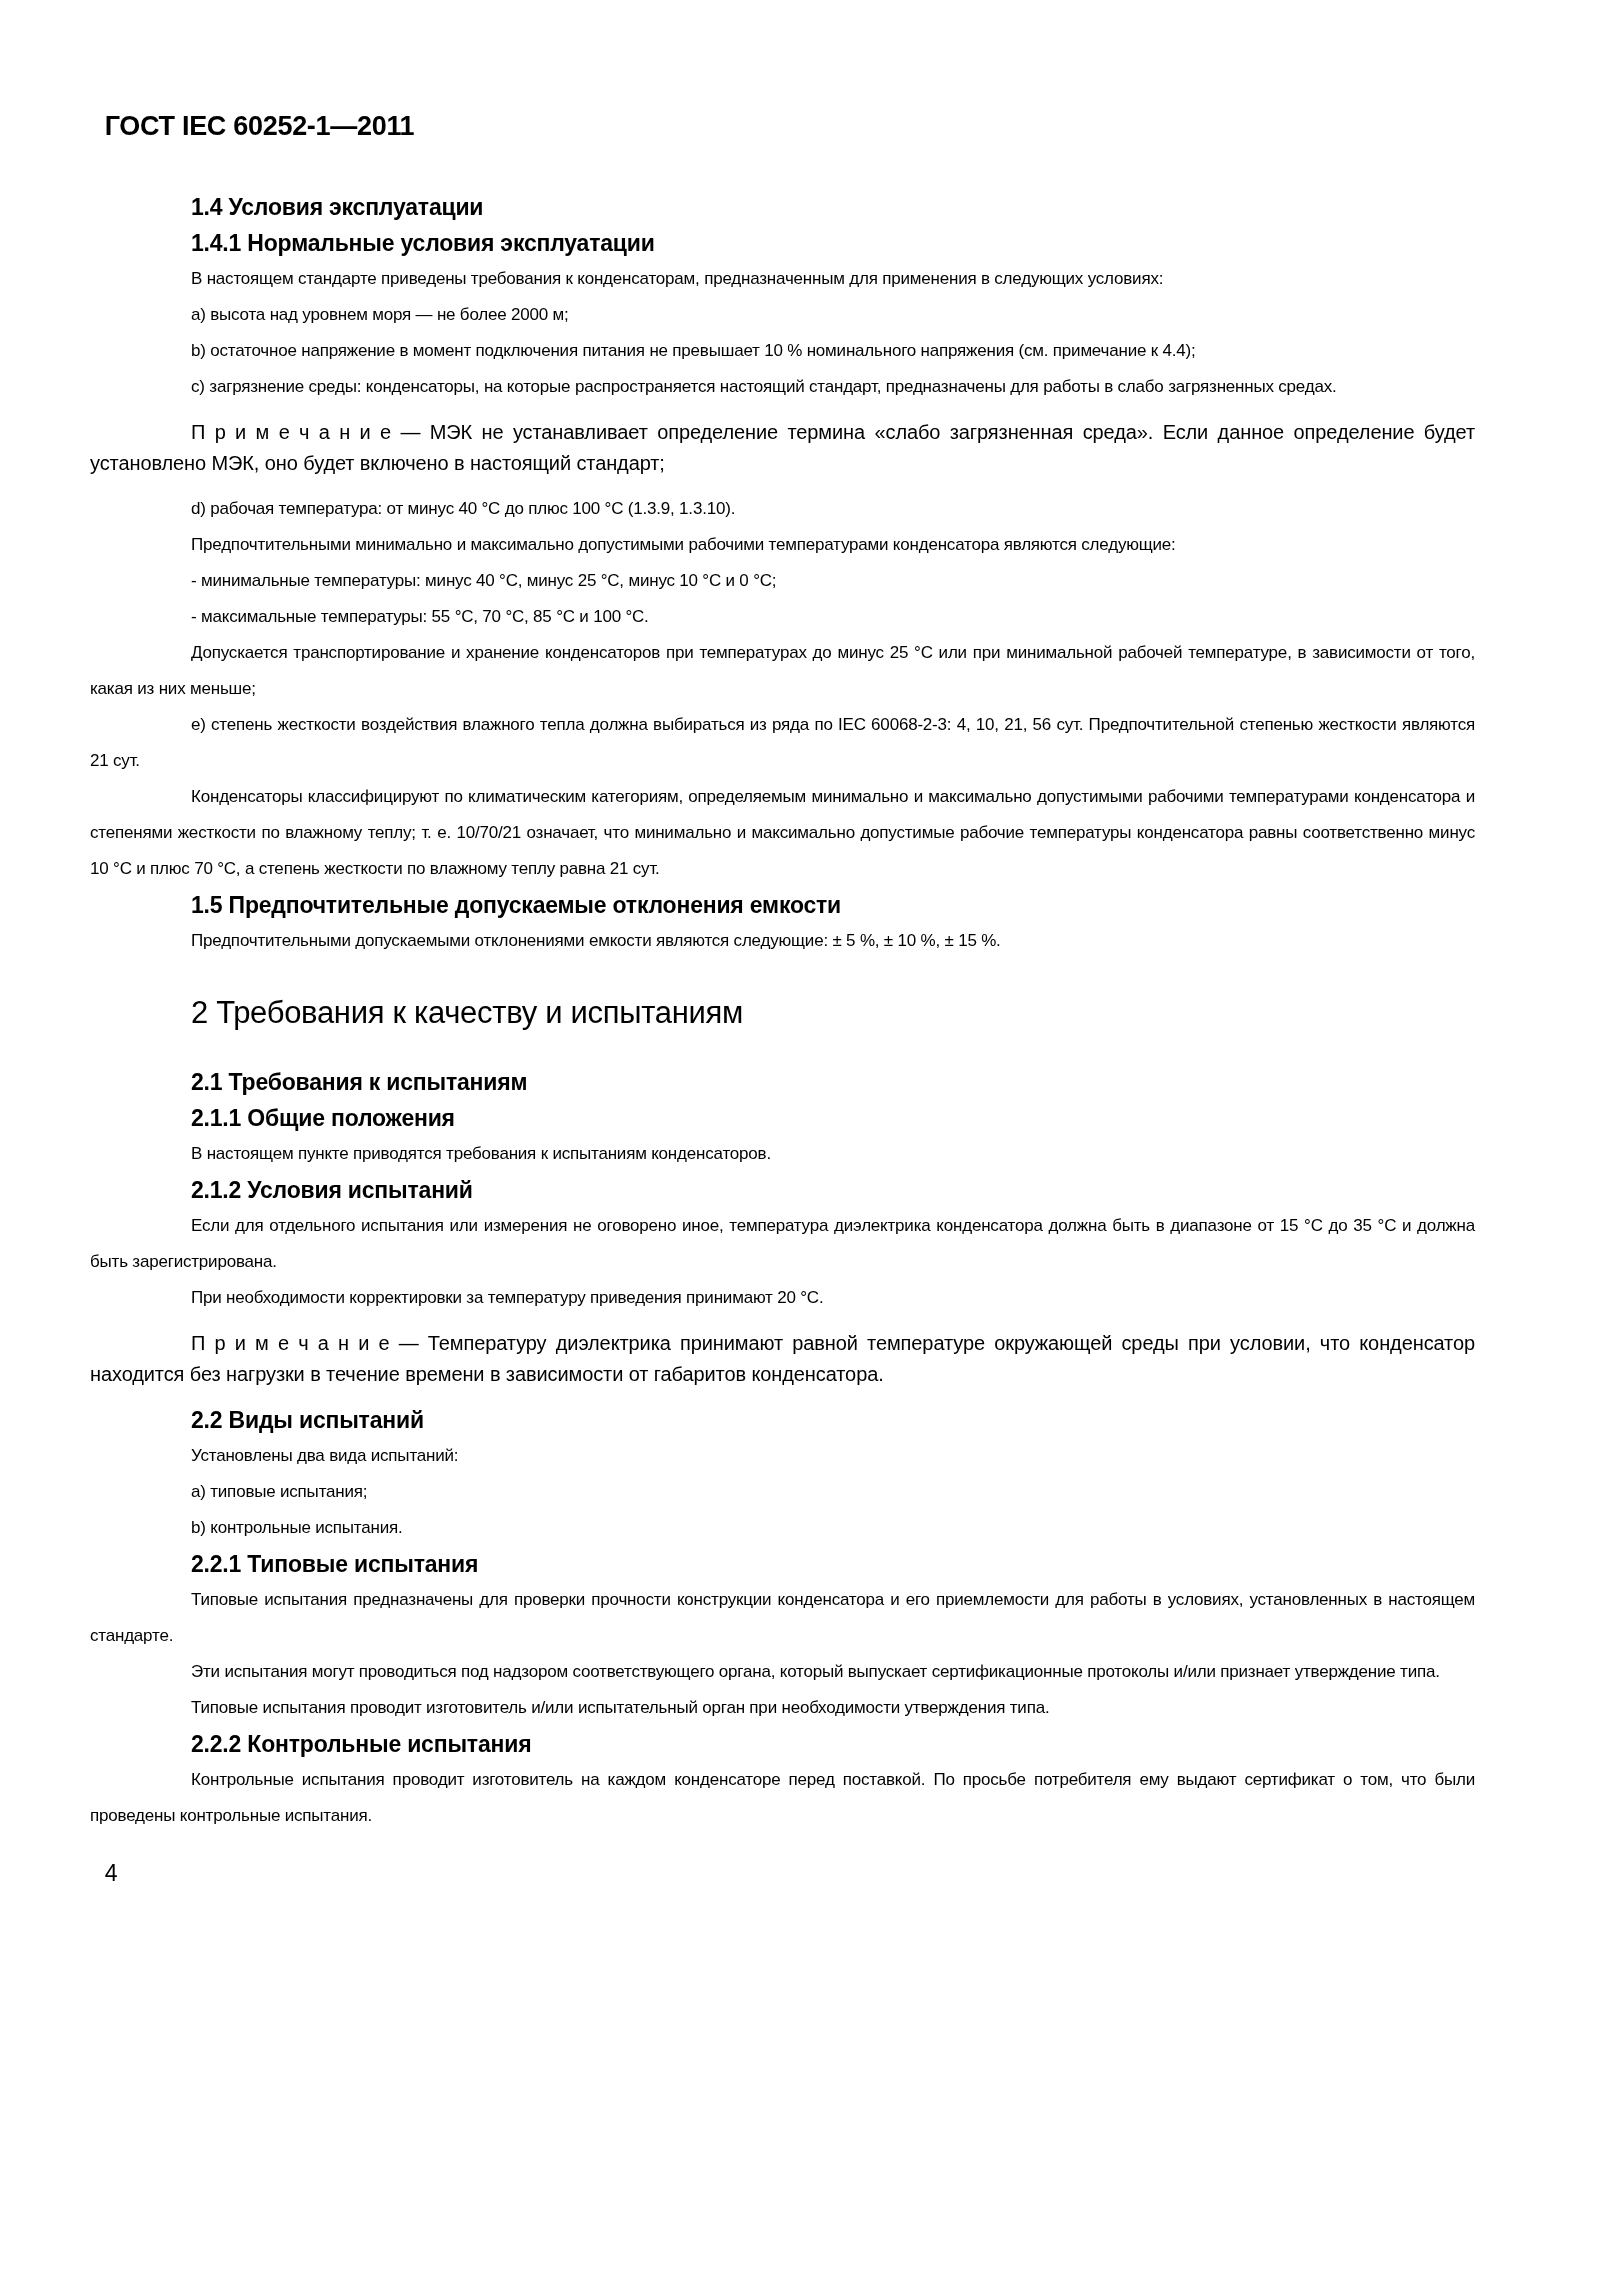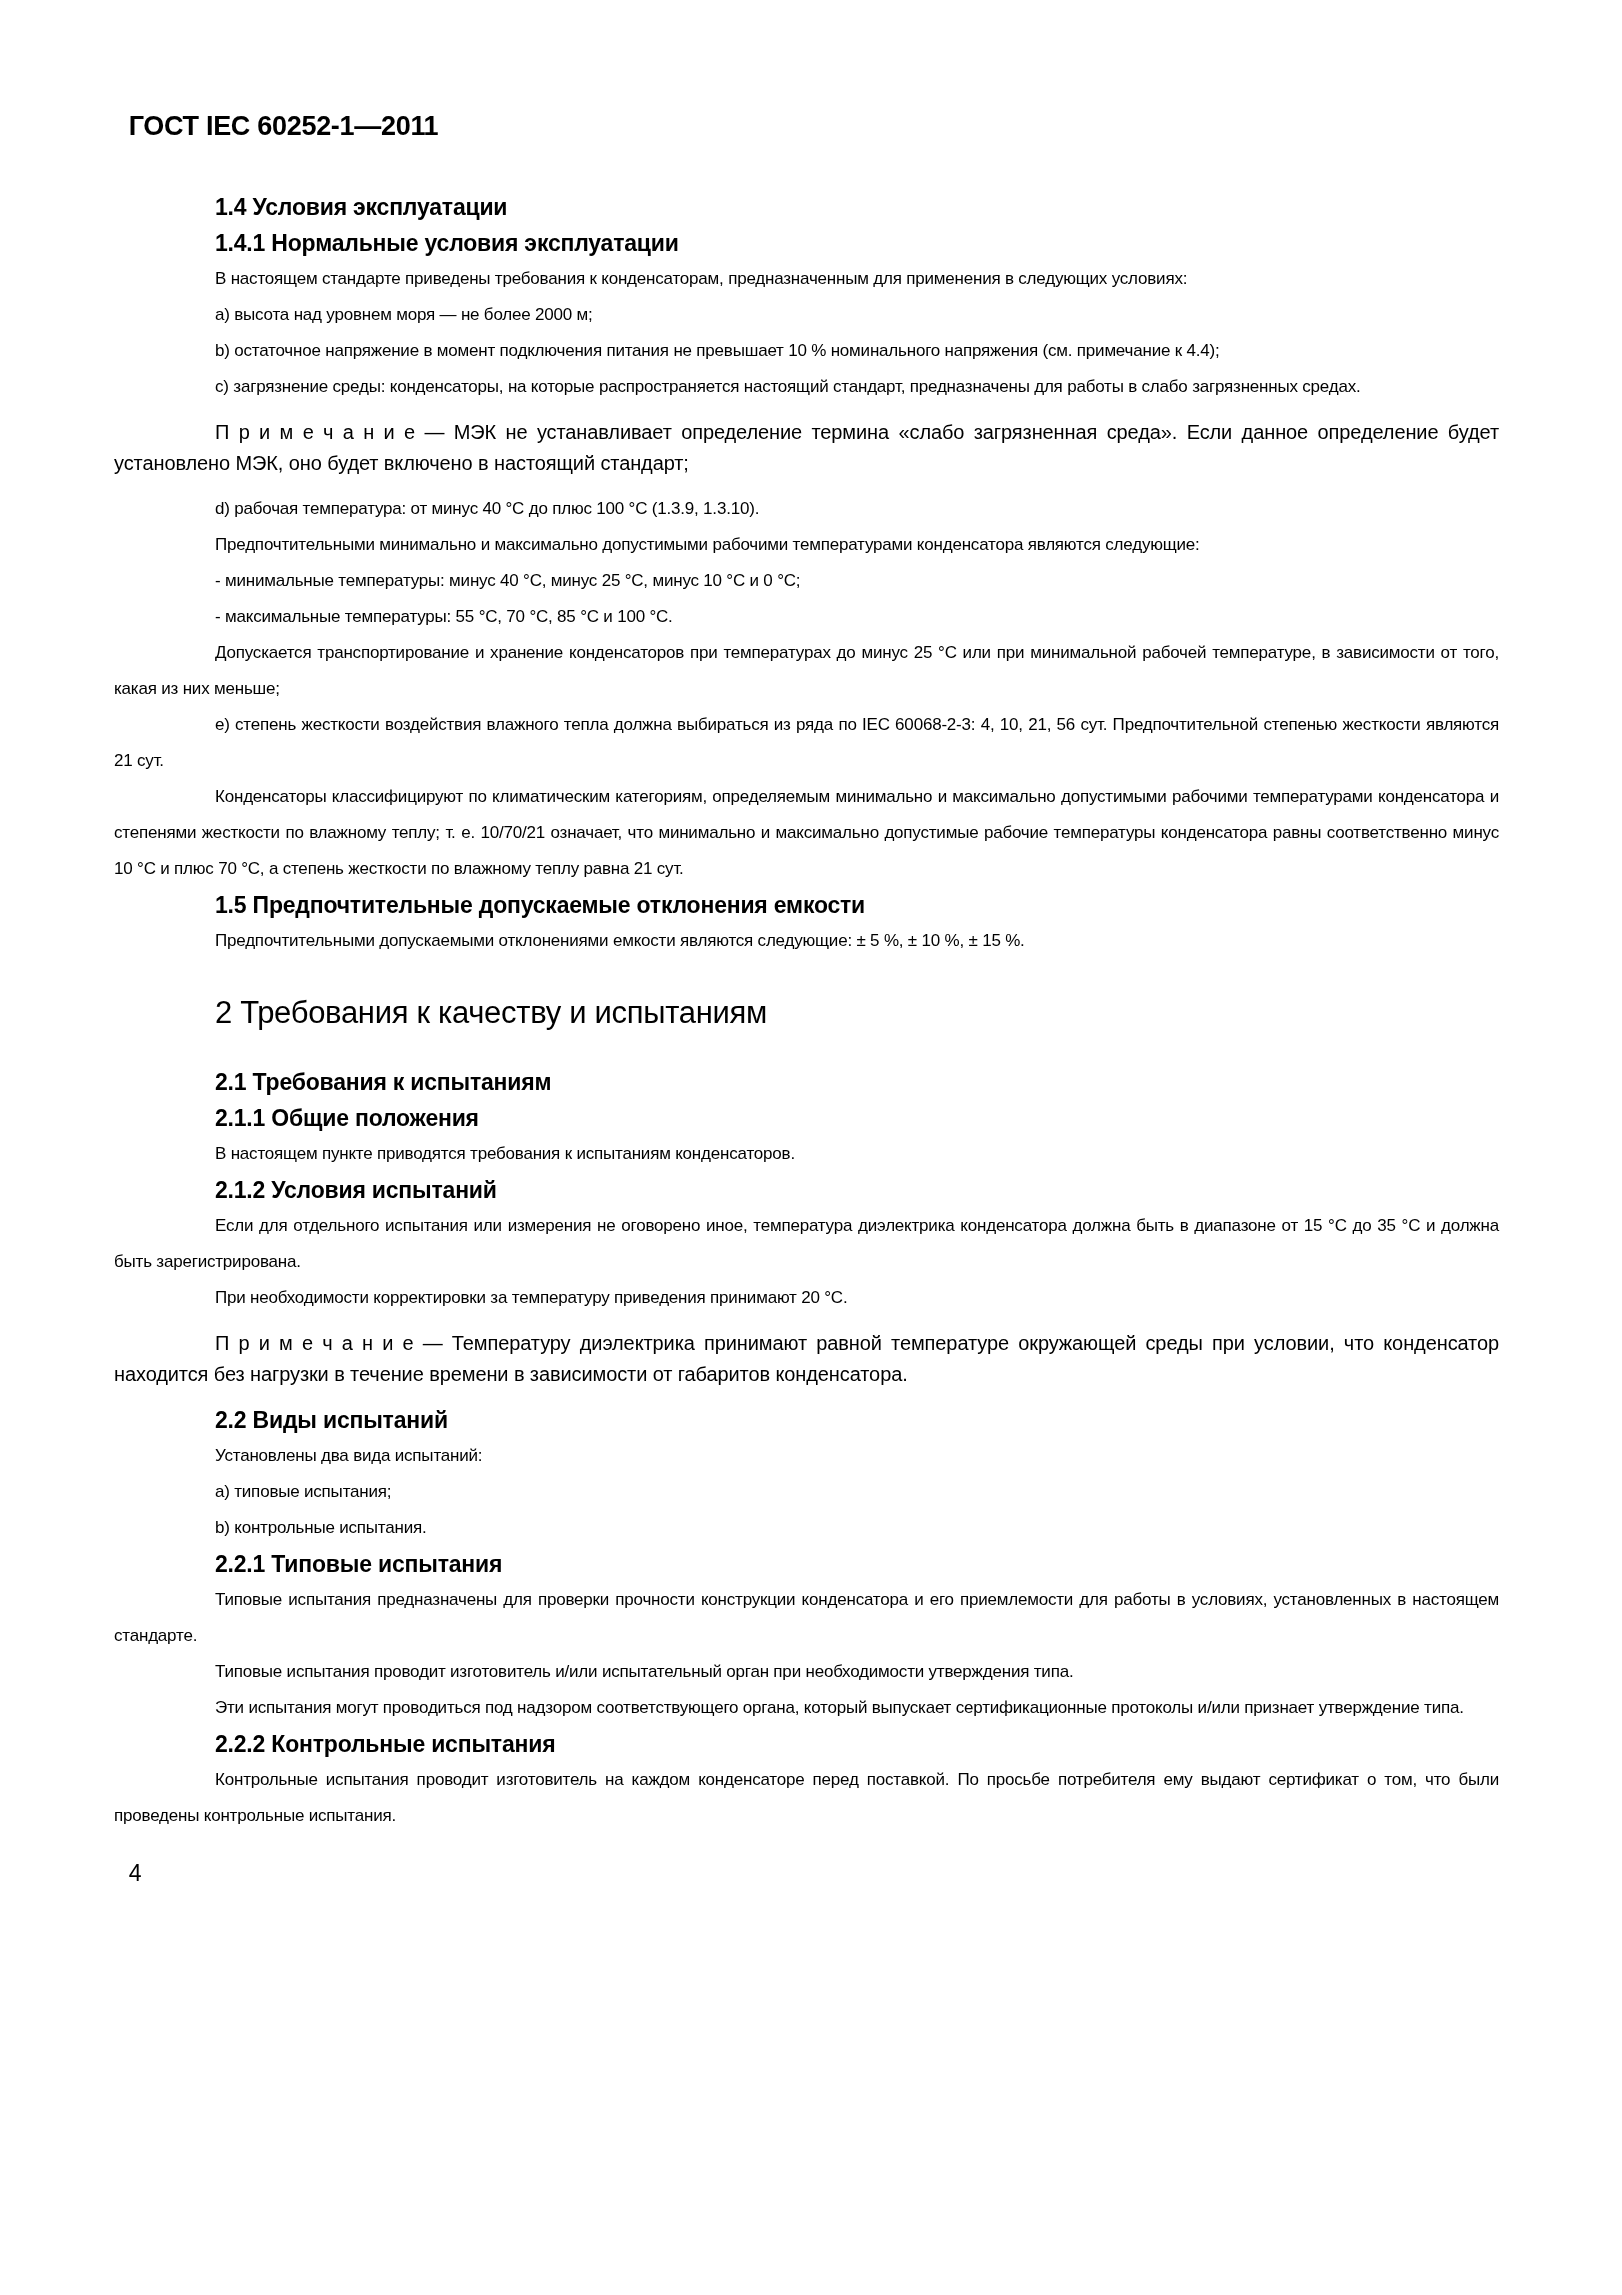--- a/index.html
+++ b/index.html
@@ -10,21 +10,21 @@
   }
   .page {
     position: relative;
     width: 1623px;
     height: 2295px;
     margin: 0 auto;
     background: #ffffff;
     color: #000000;
     font-family: "Liberation Sans", "DejaVu Sans", sans-serif;
     box-sizing: border-box;
-    padding: 111px 124px 0 114px;
+    padding: 111px 124px 0 90px;
     overflow: hidden;
   }
   .doc-designation {
     font-size: 27px;
     font-weight: bold;
     letter-spacing: -0.3px;
     padding-left: 14.7px;
     margin: 0 0 47px 0;
     line-height: 31px;
   }
@@ -100,21 +100,21 @@
       <p class="b-h2">2.1.2 Условия испытаний</p>
       <p class="b-body">Если для отдельного испытания или измерения не оговорено иное, температура диэлектрика конденсатора должна быть в диапазоне от 15 °С до 35 °С и должна быть зарегистрирована.</p>
       <p class="b-body">При необходимости корректировки за температуру приведения принимают 20 °С.</p>
       <p class="b-note">П р и м е ч а н и е — Температуру диэлектрика принимают равной температуре окружающей среды при условии, что конденсатор находится без нагрузки в течение времени в зависимости от габаритов конденсатора.</p>
       <p class="b-h2">2.2 Виды испытаний</p>
       <p class="b-body">Установлены два вида испытаний:</p>
       <p class="b-body">a) типовые испытания;</p>
       <p class="b-body">b) контрольные испытания.</p>
       <p class="b-h2">2.2.1 Типовые испытания</p>
       <p class="b-body">Типовые испытания предназначены для проверки прочности конструкции конденсатора и его приемлемости для работы в условиях, установленных в настоящем стандарте.</p>
+      <p class="b-body">Эти испытания могут проводиться под надзором соответствующего органа, который выпускает сертификационные протоколы и/или признает утверждение типа.</p>
       <p class="b-body">Типовые испытания проводит изготовитель и/или испытательный орган при необходимости утверждения типа.</p>
-      <p class="b-body">Эти испытания могут проводиться под надзором соответствующего органа, который выпускает сертификационные протоколы и/или признает утверждение типа.</p>
       <p class="b-h2">2.2.2 Контрольные испытания</p>
       <p class="b-body">Контрольные испытания проводит изготовитель на каждом конденсаторе перед поставкой. По просьбе потребителя ему выдают сертификат о том, что были проведены контрольные испытания.</p>
     </div>
 
   <div class="page-number">4</div>
 </div>
 
 
 </body></html>

